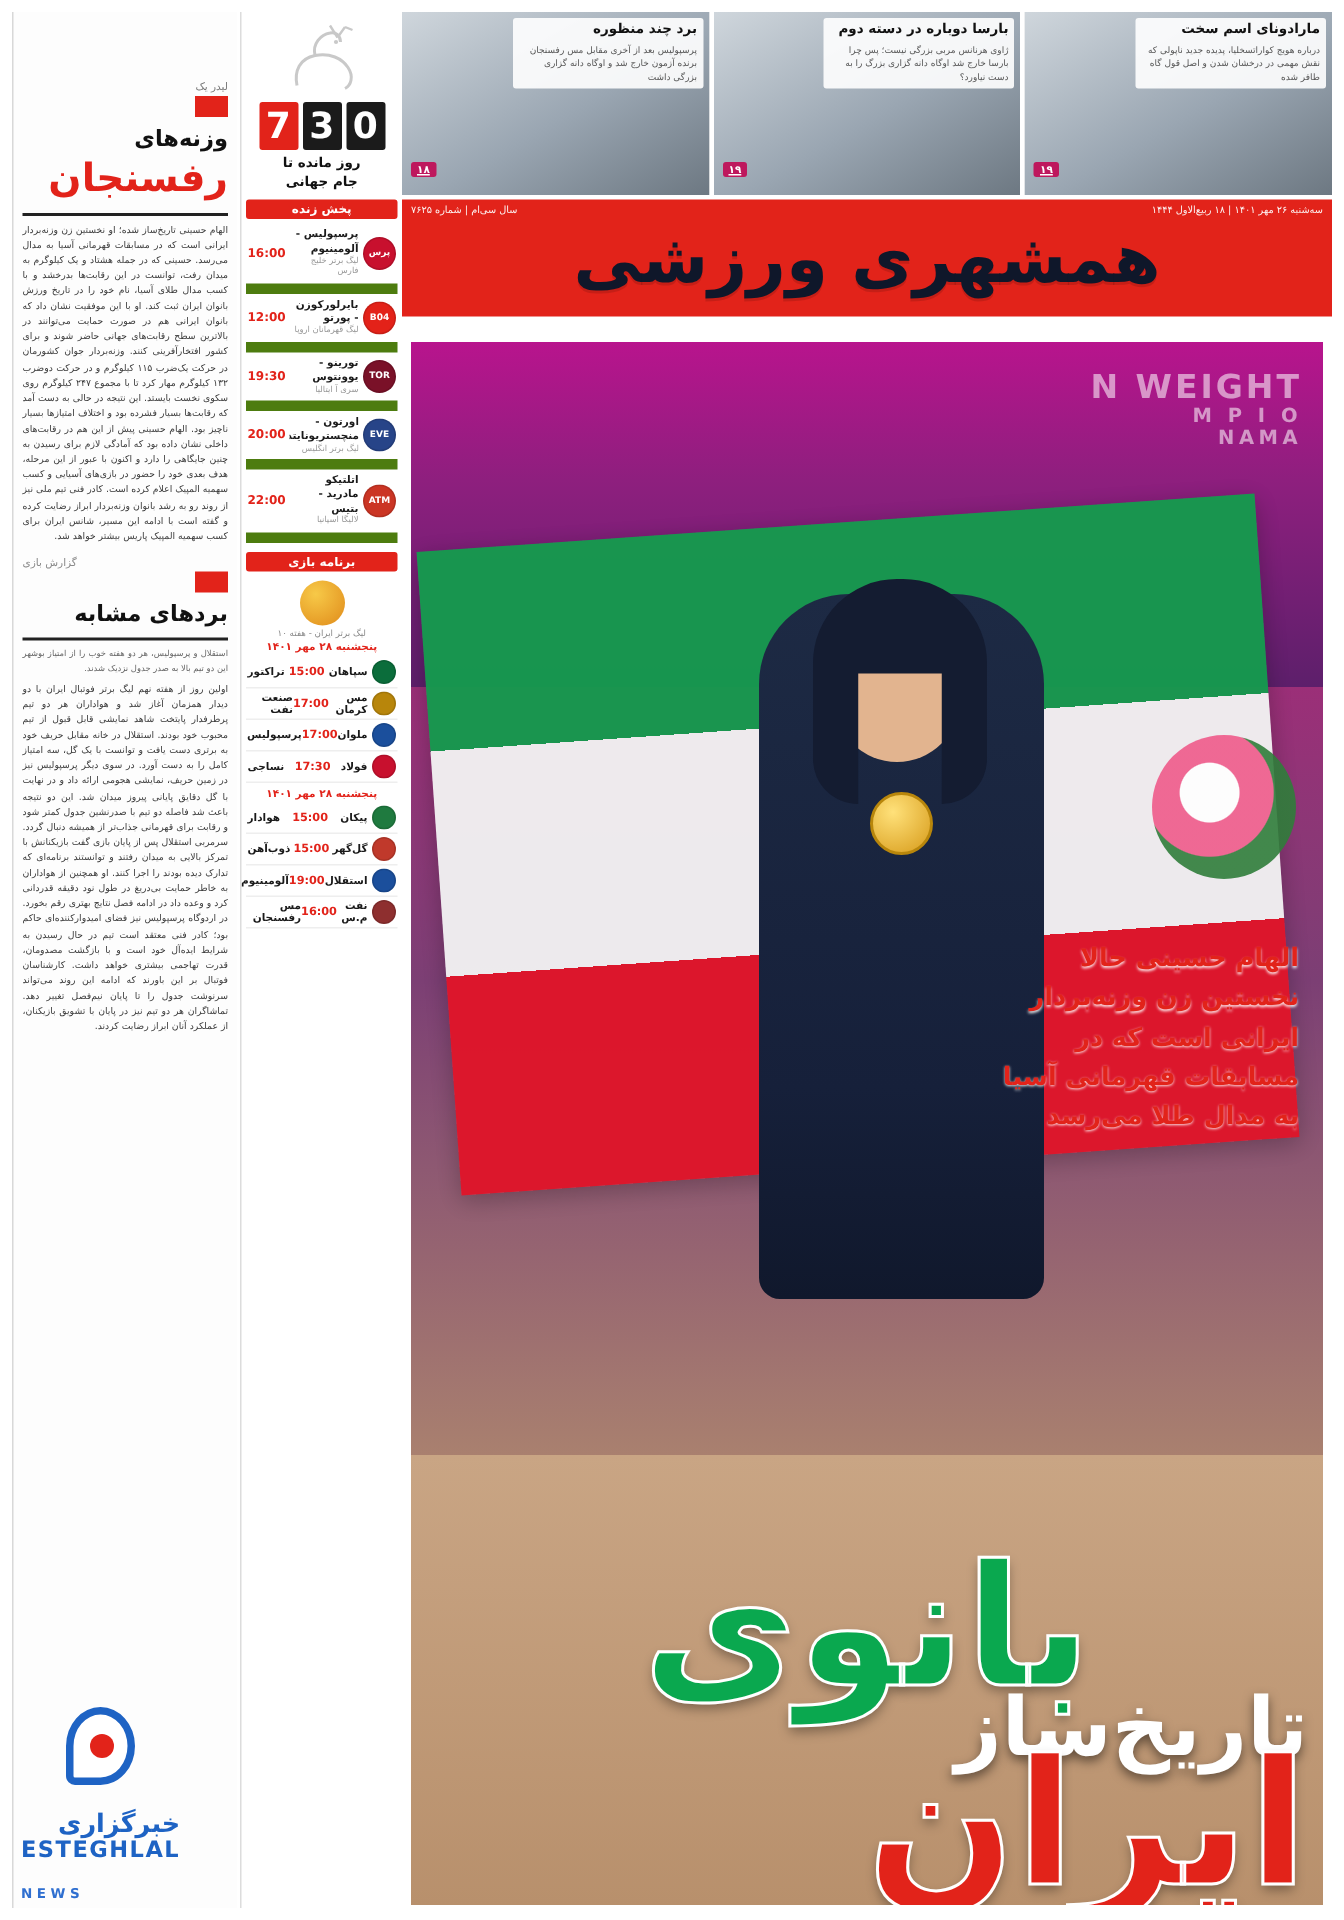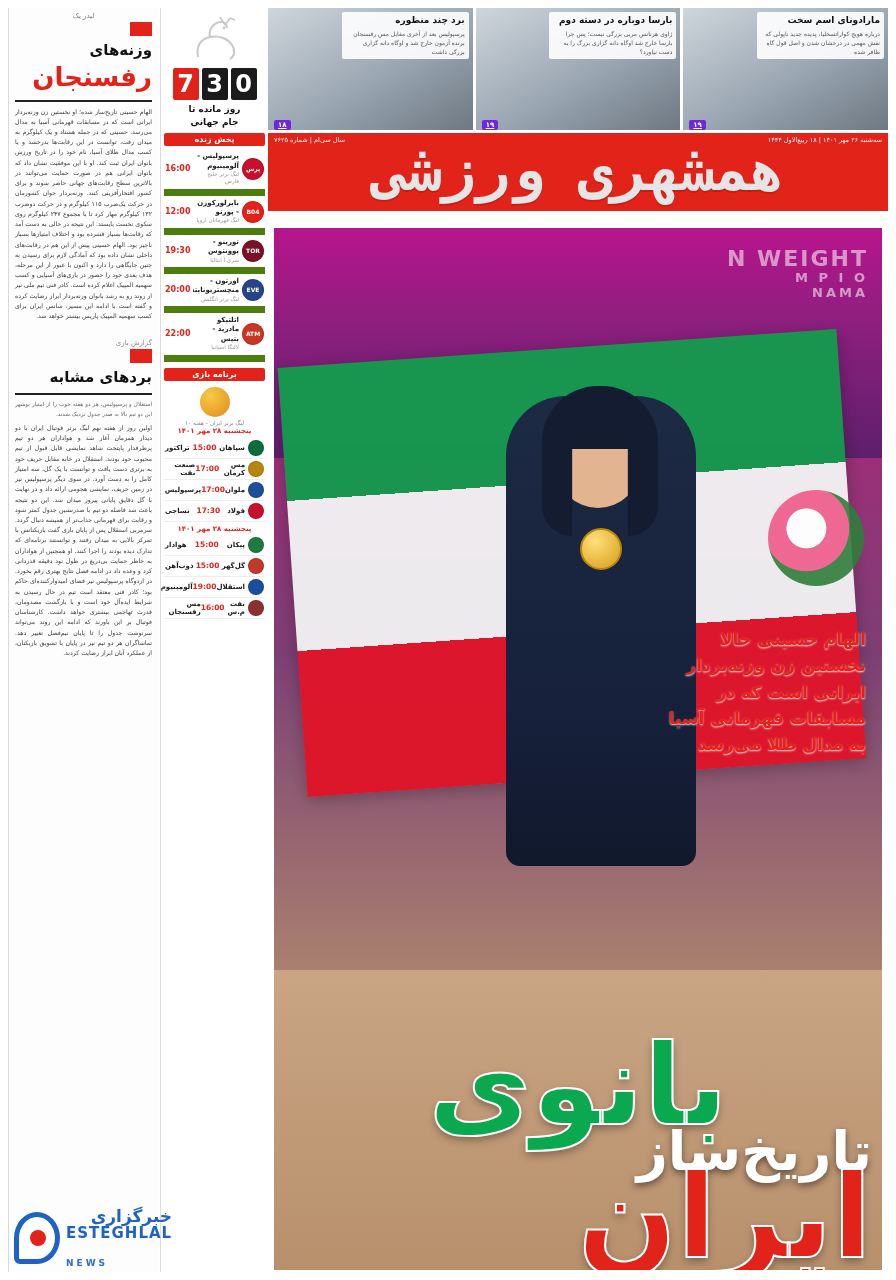--- a/index.html
+++ b/index.html
@@ -20,39 +20,40 @@
   .col-left {
     position: absolute;
     left: 8px; top: 8px;
     width: 150px; height: 1264px;
     background: #fdfdfd;
     border-left: 1px solid #d8d8d8;
     padding: 4px 6px;
     overflow: hidden;
   }
   .tagline {
-    font-size: 7px; color: #777; text-align: center; direction: rtl;
+    font-size: 7px; color: #777; text-align: right; direction: rtl;
     margin-bottom: 2px;
+    margin-top: 42px;
   }
   .redbox { width: 22px; height: 14px; background: #e2231a; margin-bottom: 4px; }
   .art-title {
     direction: rtl; text-align: right;
     font-weight: bold; color: #111; line-height: 1.25;
   }
   .art-title .l1 { font-size: 15px; }
   .art-title .l2 { font-size: 26px; color: #e2231a; display: block; margin-top: 1px; }
   .rule { height: 2px; background: #222; margin: 6px 0 5px; }
   .body-text {
     direction: rtl; text-align: justify;
     font-size: 6.2px; line-height: 1.65; color: #3a3a3a;
     column-count: 1;
   }
   .sec-tag {
-    direction: rtl; text-align: right;
-    font-size: 7px; color: #888; margin: 18px 0 2px;
+    direction: rtl; text-align: left;
+    font-size: 7px; color: #888; margin: 8px 0 2px;
   }
 
   
   .col-mid {
     position: absolute;
     left: 160px; top: 8px;
     width: 108px; height: 1264px;
     background: #ffffff;
     border-left: 1px solid #dcdcdc;
     padding: 2px 3px;
@@ -141,41 +142,40 @@
   }
   .teaser .txtwrap {
     position: absolute; top: 4px; right: 4px; width: 62%;
     direction: rtl; text-align: right;
     background: rgba(255,255,255,0.9);
     padding: 3px 4px; border-radius: 2px;
   }
   .teaser .hl { font-size: 9px; font-weight: bold; color: #111; line-height: 1.3; }
   .teaser .dk { font-size: 6px; color: #555; line-height: 1.5; margin-top: 2px; }
   .pagebadge {
-    position: absolute; bottom: 0; left: 6px;
-    background: #6d28d9; color: #fff;
+    position: absolute; bottom: 12px; left: 6px;
+    background: #be185d; color: #fff;
     font-size: 7px; font-weight: bold;
     padding: 1px 4px; border-radius: 2px; text-decoration: underline;
   }
 
   
   .masthead {
     position: absolute;
     left: 268px; top: 133px;
     width: 620px; height: 78px;
     background: #e2231a;
     overflow: hidden;
   }
   .masthead .logo {
     position: absolute; inset: 0;
     display: flex; align-items: center; justify-content: center;
-    color: #e5e5e5; font-size: 57px; font-weight: bold;
+    color: #0f172a; font-size: 45px; font-weight: bold;
     letter-spacing: -2px; direction: rtl;
     text-shadow: 0 2px 0 rgba(0,0,0,.12);
-    font-family: Liberation Mono, monospace;
   }
   .masthead .datebar {
     position: absolute; top: 3px; right: 6px; left: 6px;
     display: flex; justify-content: space-between;
     color: #fff; font-size: 6.5px; direction: rtl;
     opacity: .95;
   }
 
   
   .hero {
@@ -265,22 +265,23 @@
   .hero .bt-3 {
     font-size: 116px; font-weight: bold; line-height: .82;
     color: #e2231a; margin-top: -8px;
     -webkit-text-stroke: 2px #ffffff;
     text-shadow: 0 4px 8px rgba(0,0,0,.35);
   }
 
   
   .watermark {
     position: absolute; left: 14px; bottom: 12px;
-    display: flex; align-items: center; gap: 6px;
+    display: flex; align-items: center; gap: 18px;
     direction: ltr;
+    flex-direction: column;
   }
   .wm-mark {
     width: 46px; height: 52px;
     border: 5px solid #1e63c4; border-radius: 50% 50% 50% 6px;
     position: relative; background: #fff;
   }
   .wm-mark::after {
     content: ""; position: absolute; left: 11px; top: 13px;
     width: 16px; height: 16px; border-radius: 50%;
     background: #e2231a;

